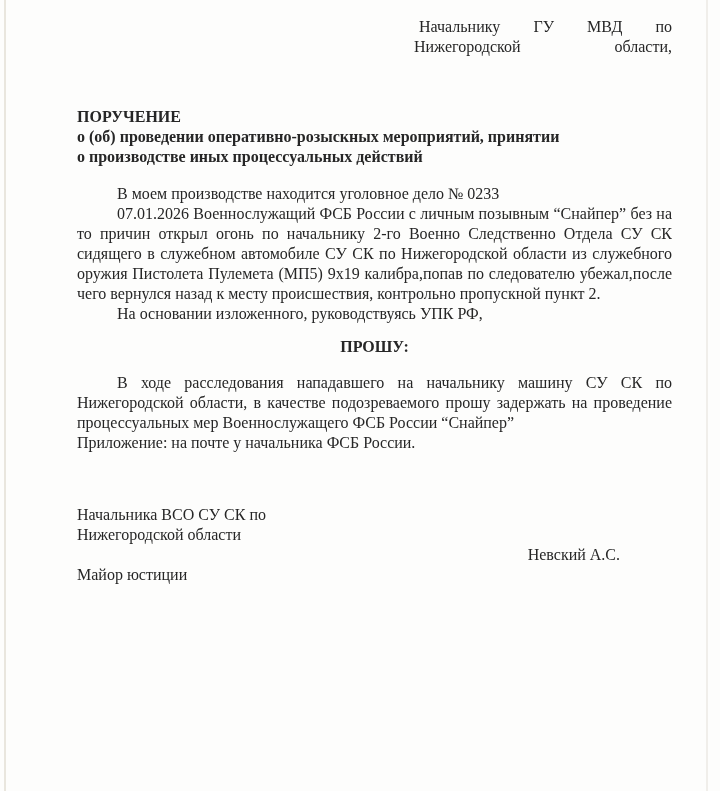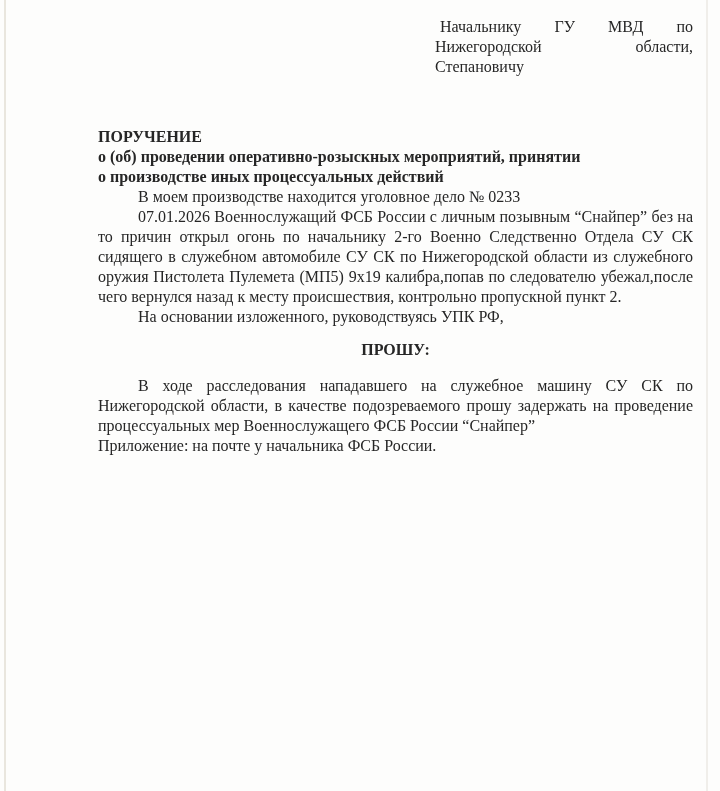--- a/index.html
+++ b/index.html
@@ -16,21 +16,21 @@
     background:var(--paper);
     color:var(--ink);
     font-family:"Liberation Serif","DejaVu Serif",serif;
     font-size:16px;
     overflow:hidden;
   }
   .edge{position:absolute;top:0;bottom:0;width:2px;}
   .edge.left{left:4px;background:var(--edge-left);}
   .edge.right{left:706px;background:var(--edge-right);}
   .content{
-    position:absolute;left:98px;top:0;width:595px;
+    position:absolute;left:77px;top:0;width:595px;
   }
   
   .addressee{
     margin-top:17px;
     margin-left:337px;
     width:258px;
     line-height:20px;
   }
   .jline{
     text-align:justify;
@@ -40,20 +40,21 @@
   .addressee .first{ text-indent:5px; }
   
   .title-block{
     margin-top:50px;
     text-align:left;
     font-weight:bold;
     line-height:20px;
   }
   
   .body-block{
+    margin-top:17px;
     line-height:20px;
   }
   .para{
     text-align:justify;
     text-indent:40px;
     hyphens:none;
   }
   .para.noindent{text-indent:0;}
   
   .request-heading{
@@ -81,37 +82,42 @@
 
 <div class="page">
   <div class="edge left"></div>
   <div class="edge right"></div>
 
   <div class="content">
 
     <div class="addressee">
       <div class="jline first">Начальнику ГУ МВД по</div>
       <div class="jline">Нижегородской области,</div>
-      <div>Степановичу</div>
     </div>
 
     <div class="title-block">
       <div>ПОРУЧЕНИЕ</div>
       <div>о (об) проведении оперативно-розыскных мероприятий, принятии</div>
       <div>о производстве иных процессуальных действий</div>
     </div>
 
     <div class="body-block">
       <div class="para">В моем производстве находится уголовное дело № 0233</div>
       <div class="para">07.01.2026 Военнослужащий ФСБ России с личным позывным “Снайпер” без на то причин открыл огонь по начальнику 2-го Военно Следственно Отдела СУ СК сидящего в служебном автомобиле СУ СК по Нижегородской области из служебного оружия Пистолета Пулемета (МП5) 9х19 калибра,попав по следователю убежал,после чего вернулся назад к месту происшествия, контрольно пропускной пункт 2.</div>
       <div class="para">На основании изложенного, руководствуясь УПК РФ,</div>
     </div>
 
     <div class="request-heading">ПРОШУ:</div>
 
     <div class="request-block">
-      <div class="para">В ходе расследования нападавшего на служебное машину СУ СК по Нижегородской области, в качестве подозреваемого прошу задержать на проведение процессуальных мер Военнослужащего ФСБ России “Снайпер”</div>
+      <div class="para">В ходе расследования нападавшего на начальнику машину СУ СК по Нижегородской области, в качестве подозреваемого прошу задержать на проведение процессуальных мер Военнослужащего ФСБ России “Снайпер”</div>
       <div class="para noindent">Приложение: на почте у начальника ФСБ России.</div>
     </div>
 
+    <div class="signature">
+      <div>Начальника ВСО СУ СК по</div>
+      <div>Нижегородской области</div>
+      <div class="name">Невский А.С.</div>
+      <div>Майор юстиции</div>
+    </div>
 
   </div>
 </div>
 
 </body></html>

